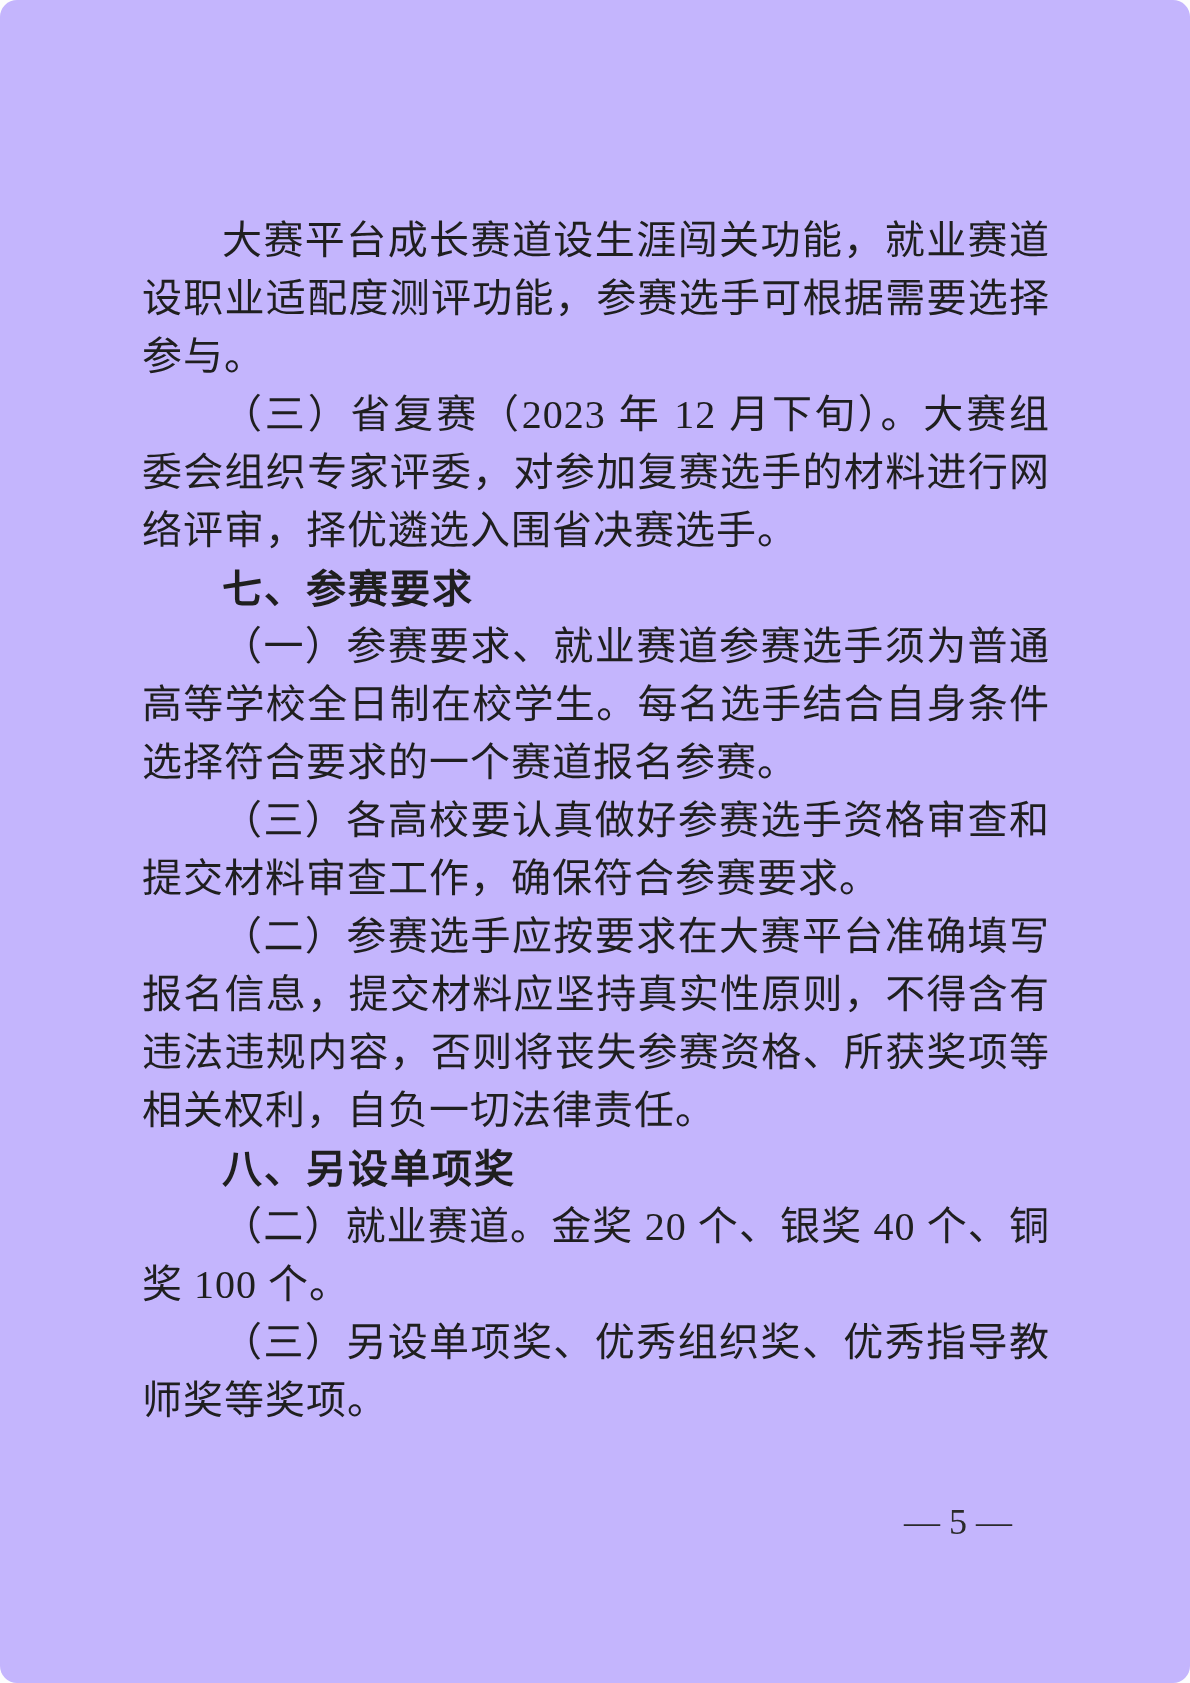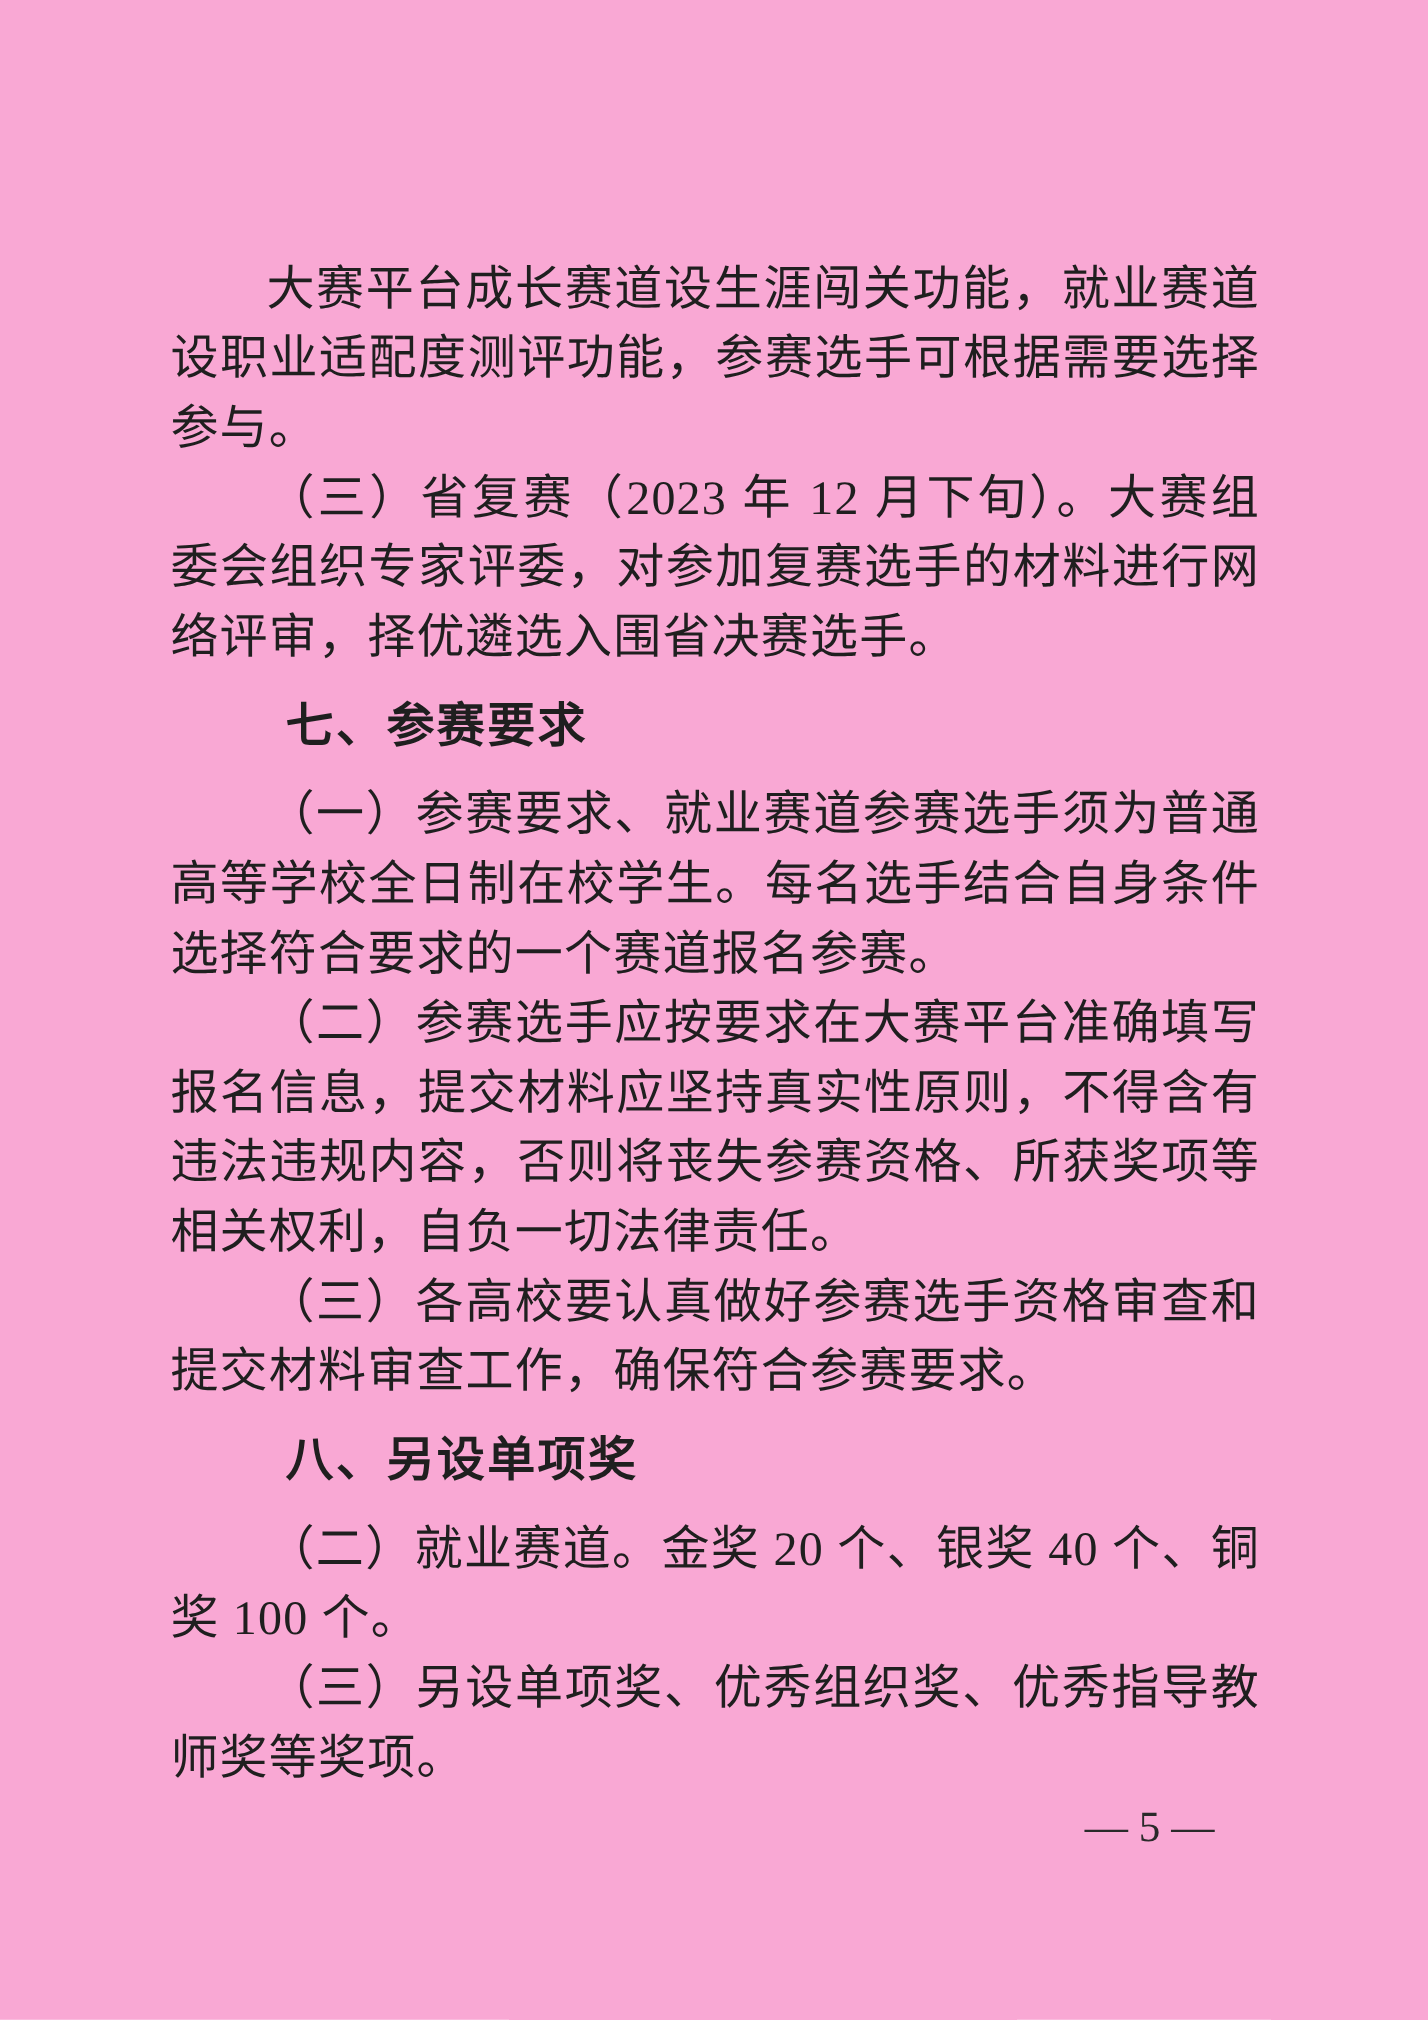--- a/index.html
+++ b/index.html
@@ -10,41 +10,42 @@
     width: 1190px;
     height: 1683px;
     background: #fdfdfd;
     position: relative;
     overflow: hidden;
     font-family: "Liberation Serif", "DejaVu Serif", serif;
   }
   .page {
     position: absolute;
     inset: 0;
-    background: #f9a8d4;
+    background: #c4b5fd;
+    border-radius: 17px;
   }
   .content {
     position: absolute;
     left: 142px;
     right: 140px;
     top: 212px;
     color: #1f1f1f;
     font-size: 40px;
     line-height: 58px;
     text-align: justify;
     text-justify: inter-ideograph;
     letter-spacing: 1px;
   }
   .content p.body {
     margin: 0;
     text-indent: 2em;
     font-weight: 400;
   }
   .content h2.heading {
-    margin: 16px;
+    margin: 0;
     text-indent: 2em;
     font-size: 40px;
     line-height: 58px;
     font-weight: 700;
     font-family: "Liberation Sans", "DejaVu Sans", sans-serif;
     letter-spacing: 2px;
   }
   .page-number {
     position: absolute;
     top: 1502px;
@@ -58,21 +59,21 @@
 </style>
 </head>
 <body>
 
 <div class="page">
   <div class="content">
     <p class="body">大赛平台成长赛道设生涯闯关功能，就业赛道设职业适配度测评功能，参赛选手可根据需要选择参与。</p>
     <p class="body">（三）省复赛（2023 年 12 月下旬）。大赛组委会组织专家评委，对参加复赛选手的材料进行网络评审，择优遴选入围省决赛选手。</p>
     <h2 class="heading">七、参赛要求</h2>
     <p class="body">（一）参赛要求、就业赛道参赛选手须为普通高等学校全日制在校学生。每名选手结合自身条件选择符合要求的一个赛道报名参赛。</p>
+    <p class="body">（三）各高校要认真做好参赛选手资格审查和提交材料审查工作，确保符合参赛要求。</p>
     <p class="body">（二）参赛选手应按要求在大赛平台准确填写报名信息，提交材料应坚持真实性原则，不得含有违法违规内容，否则将丧失参赛资格、所获奖项等相关权利，自负一切法律责任。</p>
-    <p class="body">（三）各高校要认真做好参赛选手资格审查和提交材料审查工作，确保符合参赛要求。</p>
     <h2 class="heading">八、另设单项奖</h2>
     <p class="body">（二）就业赛道。金奖 20 个、银奖 40 个、铜奖 100 个。</p>
     <p class="body">（三）另设单项奖、优秀组织奖、优秀指导教师奖等奖项。</p>
 
   </div>
   <div class="page-number">— 5 —</div>
 </div>
 
 </body></html>

